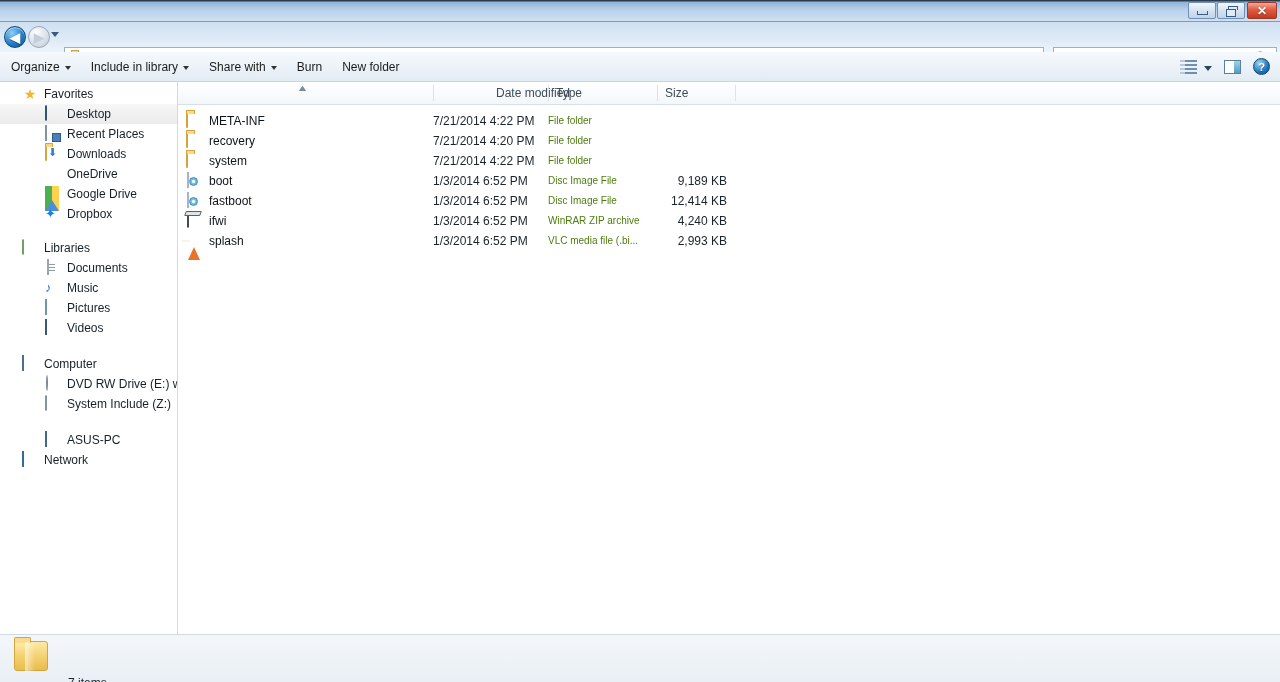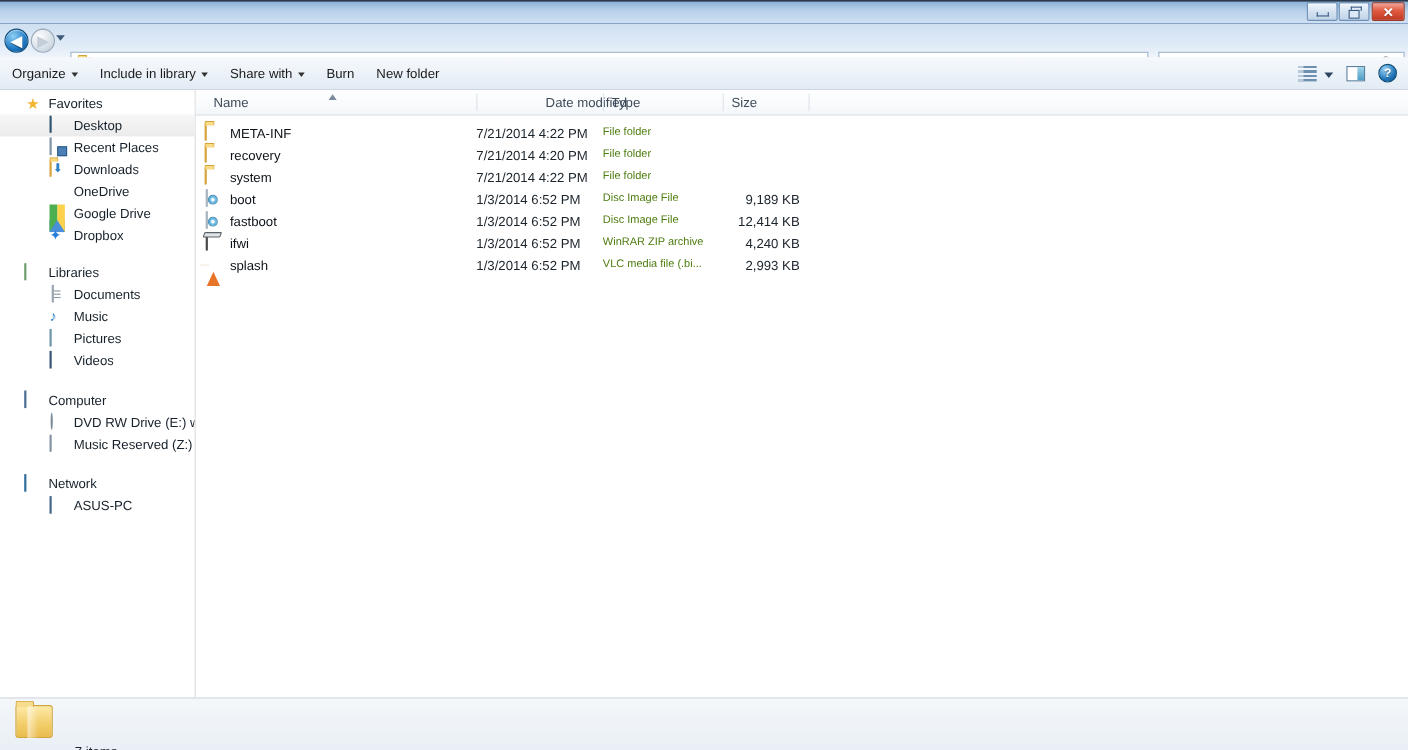--- a/index.html
+++ b/index.html
@@ -519,41 +519,38 @@
       <div class="nav-row">
         <span class="nav-ico"><span class="ico-computer"></span></span>
         <span class="nav-label">Computer</span>
       </div>
       <div class="nav-row child">
         <span class="nav-ico"><span class="ico-dvd"></span></span>
         <span class="nav-label">DVD RW Drive (E:) wx u01 D</span>
       </div>
       <div class="nav-row child">
         <span class="nav-ico"><span class="ico-hdd"></span></span>
-        <span class="nav-label">Music Reserved (Z:)</span>
+        <span class="nav-label">System Include (Z:)</span>
       </div>
     </div>
 
     <div class="nav-group" style="margin-top:16px;">
+      <div class="nav-row child">
+        <span class="nav-ico"><span class="ico-pc"></span></span>
+        <span class="nav-label">ASUS-PC</span>
+      </div>
       <div class="nav-row">
         <span class="nav-ico"><span class="ico-network"></span></span>
         <span class="nav-label">Network</span>
       </div>
-      <div class="nav-row child">
-        <span class="nav-ico"><span class="ico-pc"></span></span>
-        <span class="nav-label">ASUS-PC</span>
-      </div>
     </div>
   </div>
 
   <div id="filelist">
     <div id="colheader">
-      <div class="colcell" style="left:8px;width:247px;">
-        <span>Name</span>
-      </div>
       <div id="sort-indicator">▲</div>
       <div class="coldiv" style="left:255px;"></div>
       <div class="colcell" style="left:266px;width:115px;margin-left:44px;">
         <span>Date modified</span>
       </div>
       <div class="coldiv" style="left:370px;"></div>
       <div class="colcell" style="left:370px;width:109px;">
         <span>Type</span>
       </div>
       <div class="coldiv" style="left:479px;"></div>

